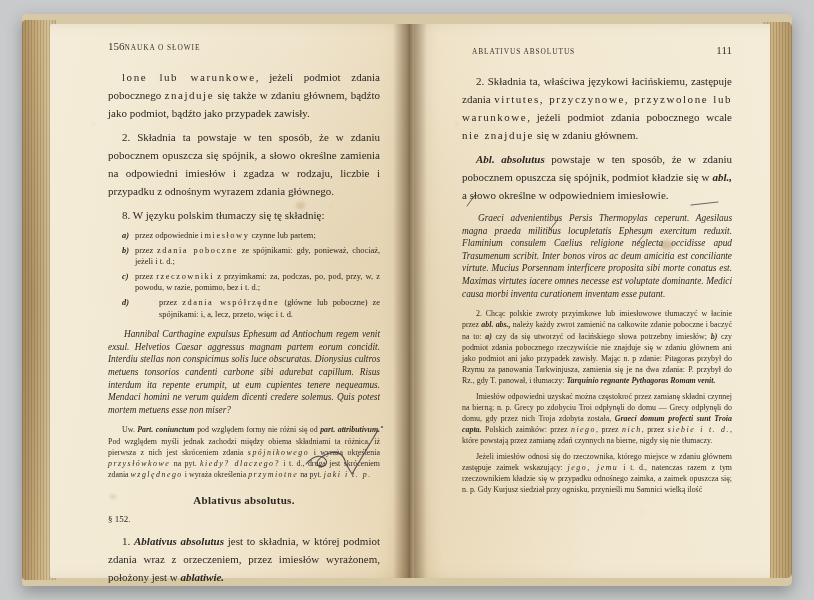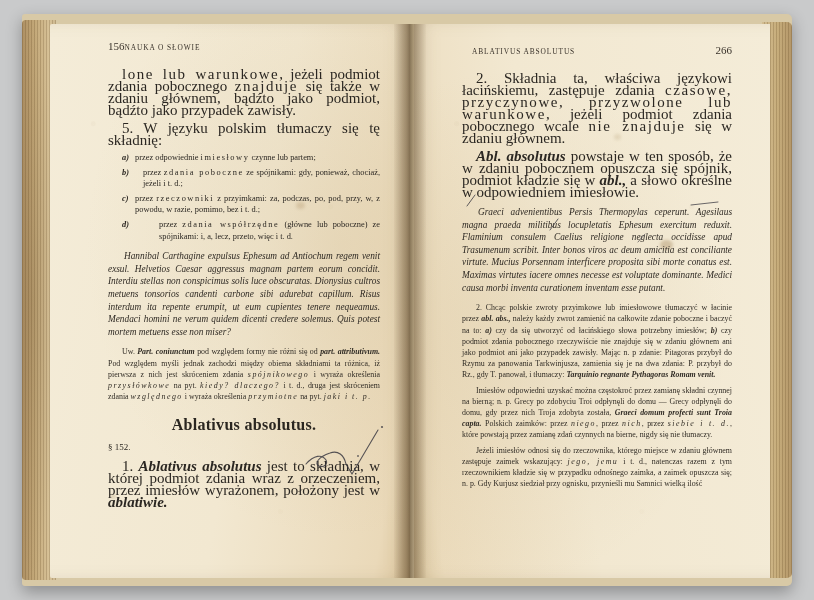--- a/index.html
+++ b/index.html
@@ -87,22 +87,22 @@
   .runhead .folio{font-size:11px;letter-spacing:0;font-family:"Liberation Serif",serif;}
   .runhead .title{flex:1;font-variant:small-caps;}
   #col-left .runhead .folio{order:0}
   #col-left .runhead .title{order:1;padding-right:18px}
   #col-right .runhead{justify-content:flex-end}
   #col-right .runhead .title{order:0;padding-left:10px}
   #col-right .runhead .folio{order:1}
 
   p{
     margin:0 0 6px 0;
-    font-size:15px;
-    line-height:12px;
+    font-size:11px;
+    line-height:18px;
     text-align:justify;
     text-indent:14px;
     color:#2b2722;
   }
   .sp{letter-spacing:1.55px;}
   .it{font-style:italic;font-weight:bold;}
   .bit{font-style:italic;font-weight:bold;}
 
   
   .latin{
@@ -120,21 +120,21 @@
     line-height:11.2px;
     text-align:justify;
     text-indent:14px;
     margin:0 0 4px 0;
     color:#312c25;
   }
   .small .sp{letter-spacing:1.5px;font-style:italic;}
 
   h2.sect{
     margin:14px 0 0 0;
-    font-size:16px;
+    font-size:11px;
     font-weight:bold;
     text-align:center;
     letter-spacing:.3px;
     color:#2a2620;
   }
   .para-num{
     margin:8px 0 8px 0;
     font-size:9px;
     text-align:left;
     color:#2a2620;
@@ -178,30 +178,31 @@
     <div class="gutter"></div>
   </div>
 
   <div class="col" id="col-left">
     <div class="runhead">
       <span class="folio">156</span>
       <span class="title">NAUKA O SŁOWIE</span>
     </div>
 
     <p><span class="sp">lone lub warunkowe</span><span>, jeżeli podmiot zdania pobocznego </span><span class="sp">znajduje</span><span> się także w zdaniu głównem, bądźto jako podmiot, bądźto jako przypadek zawisły.</span></p>
-    <p><span>5. W języku polskim tłumaczy się tę składnię:</span></p>
+    <p><span>2. Składnia ta powstaje w ten sposób, że w zdaniu pobocznem opuszcza się spójnik, a słowo określne zamienia na odpowiedni imiesłów i zgadza w rodzaju, liczbie i przypadku z odnośnym wyrazem zdania głównego.</span></p>
+    <p><span>8. W języku polskim tłumaczy się tę składnię:</span></p>
 
     <div style="margin:2px 0 4px 0;">
         <div style="display: flex; font-size: 8.4px; line-height: 11.6px; margin: 0px 0px 3px; padding-left: 14px; color: rgb(43, 39, 34);">
           <span class="it" style="flex: 0 0 13px;">a)</span>
           <span style="flex: 1 1 0%; text-align: justify;"><span>przez odpowiednie </span><span class="sp">imiesłowy</span><span> czynne lub partem;</span></span>
         </div>
         <div style="display: flex; font-size: 8.4px; line-height: 11.6px; margin: 0px 0px 3px; padding-left: 14px; color: rgb(43, 39, 34);">
           <span class="it" style="flex: 0 0 13px;">b)</span>
-          <span style="flex: 1 1 0%; text-align: justify; margin-left: 8px;"><span>przez </span><span class="sp">zdania poboczne</span><span> ze spójnikami: gdy, ponieważ, chociaż, jeżeli i t. d.;</span></span>
+          <span style="flex: 1 1 0%; text-align: justify;"><span>przez </span><span class="sp">zdania poboczne</span><span> ze spójnikami: gdy, ponieważ, chociaż, jeżeli i t. d.;</span></span>
         </div>
         <div style="display: flex; font-size: 8.4px; line-height: 11.6px; margin: 0px 0px 3px; padding-left: 14px; color: rgb(43, 39, 34);">
           <span class="it" style="flex: 0 0 13px;">c)</span>
           <span style="flex: 1 1 0%; text-align: justify;"><span>przez </span><span class="sp">rzeczowniki</span><span> z przyimkami: za, podczas, po, pod, przy, w, z powodu, w razie, pomimo, bez i t. d.;</span></span>
         </div>
         <div style="display: flex; font-size: 8.4px; line-height: 11.6px; margin: 0px 0px 3px; padding-left: 14px; color: rgb(43, 39, 34);">
           <span class="it" style="flex: 0 0 13px;">d)</span>
           <span style="flex: 1 1 0%; text-align: justify; margin-left: 24px;"><span>przez </span><span class="sp">zdania współrzędne</span><span> (główne lub poboczne) ze spójnikami: i, a, lecz, przeto, więc i t. d.</span></span>
         </div>
       </div>
@@ -211,24 +212,24 @@
     <p class="small"><span>Uw. </span><span class="it">Part. coniunctum</span><span> pod względem formy nie różni się od </span><span class="it">part. attributivum.</span><span> Pod względem myśli jednak zachodzi między obiema składniami ta różnica, iż pierwsza z nich jest skróceniem zdania </span><span class="sp">spójnikowego</span><span> i wyraża określenia </span><span class="sp">przysłówkowe</span><span> na pyt. </span><span class="sp">kiedy? dlaczego?</span><span> i t. d., druga jest skróceniem zdania </span><span class="sp">względnego</span><span> i wyraża określenia </span><span class="sp">przymiotne</span><span> na pyt. </span><span class="sp">jaki i t. p.</span></p>
 
     <h2 class="sect">Ablativus absolutus.</h2>
     <div class="para-num">§ 152.</div>
     <p><span>1. </span><span class="bit">Ablativus absolutus</span><span> jest to składnia, w której podmiot zdania wraz z orzeczeniem, przez imiesłów wyrażonem, położony jest w </span><span class="it">ablatiwie.</span></p>
   </div>
 
   <div class="col" id="col-right">
     <div class="runhead">
       <span class="title">ABLATIVUS ABSOLUTUS</span>
-      <span class="folio">266</span>
-    </div>
-
-    <p><span>2. Składnia ta, właściwa językowi łacińskiemu, zastępuje zdania </span><span class="sp">czasowe, przyczynowe, przyzwolone lub warunkowe</span><span>, jeżeli podmiot zdania pobocznego wcale </span><span class="sp">nie znajduje</span><span> się w zdaniu głównem.</span></p>
+      <span class="folio">111</span>
+    </div>
+
+    <p><span>2. Składnia ta, właściwa językowi łacińskiemu, zastępuje zdania </span><span class="sp">virtutes, przyczynowe, przyzwolone lub warunkowe</span><span>, jeżeli podmiot zdania pobocznego wcale </span><span class="sp">nie znajduje</span><span> się w zdaniu głównem.</span></p>
     <p><span class="bit">Abl. absolutus</span><span> powstaje w ten sposób, że w zdaniu pobocznem opuszcza się spójnik, podmiot kładzie się w </span><span class="it">abl.,</span><span> a słowo określne w odpowiedniem imiesłowie.</span></p>
 
     <div class="latin">Graeci advenientibus Persis Thermopylas ceperunt. Agesilaus magna praeda militibus locupletatis Ephesum exercitum reduxit. Flaminium consulem Caelius religione neglecta occidisse apud Trasumenum scribit. Inter bonos viros ac deum amicitia est conciliante virtute. Mucius Porsennam interficere proposita sibi morte conatus est. Maximas virtutes iacere omnes necesse est voluptate dominante. Medici causa morbi inventa curationem inventam esse putant.</div>
 
     <p class="small"><span>2. Chcąc polskie zwroty przyimkowe lub imiesłowowe tłumaczyć w łacinie przez </span><span class="bit">abl. abs.,</span><span> należy każdy zwrot zamienić na całkowite zdanie poboczne i baczyć na to: </span><span class="it">a)</span><span> czy da się utworzyć od łacińskiego słowa potrzebny imiesłów; </span><span class="it">b)</span><span> czy podmiot zdania pobocznego rzeczywiście nie znajduje się w zdaniu głównem ani jako podmiot ani jako przypadek zawisły. Mając n. p zdanie: Pitagoras przybył do Rzymu za panowania Tarkwinjusza, zamienia się je na dwa zdania: P. przybył do Rz., gdy T. panował, i tłumaczy: </span><span class="it">Tarquinio regnante Pythagoras Romam venit.</span></p>
     <p class="small"><span>Imiesłów odpowiedni uzyskać można częstokroć przez zamianę składni czynnej na bierną; n. p. Grecy po zdobyciu Troi odpłynęli do domu — Grecy odpłynęli do domu, gdy przez nich Troja zdobyta została, </span><span class="it">Graeci domum profecti sunt Troia capta.</span><span> Polskich zaimków: przez </span><span class="sp">niego</span><span>, przez </span><span class="sp">nich</span><span>, przez </span><span class="sp">siebie i t. d.</span><span>, które powstają przez zamianę zdań czynnych na bierne, nigdy się nie tłumaczy.</span></p>
     <p class="small"><span>Jeżeli imiesłów odnosi się do rzeczownika, którego miejsce w zdaniu głównem zastępuje zaimek wskazujący: </span><span class="sp">jego, jemu</span><span> i t. d., natenczas razem z tym rzeczownikiem kładzie się w przypadku odnośnego zaimka, a zaimek opuszcza się; n. p. Gdy Kurjusz siedział przy ognisku, przynieśli mu Samnici wielką ilość</span></p>
   </div>
 
   <div class="pen" style="left:300px;top:424px;width:90px;height:56px;">

